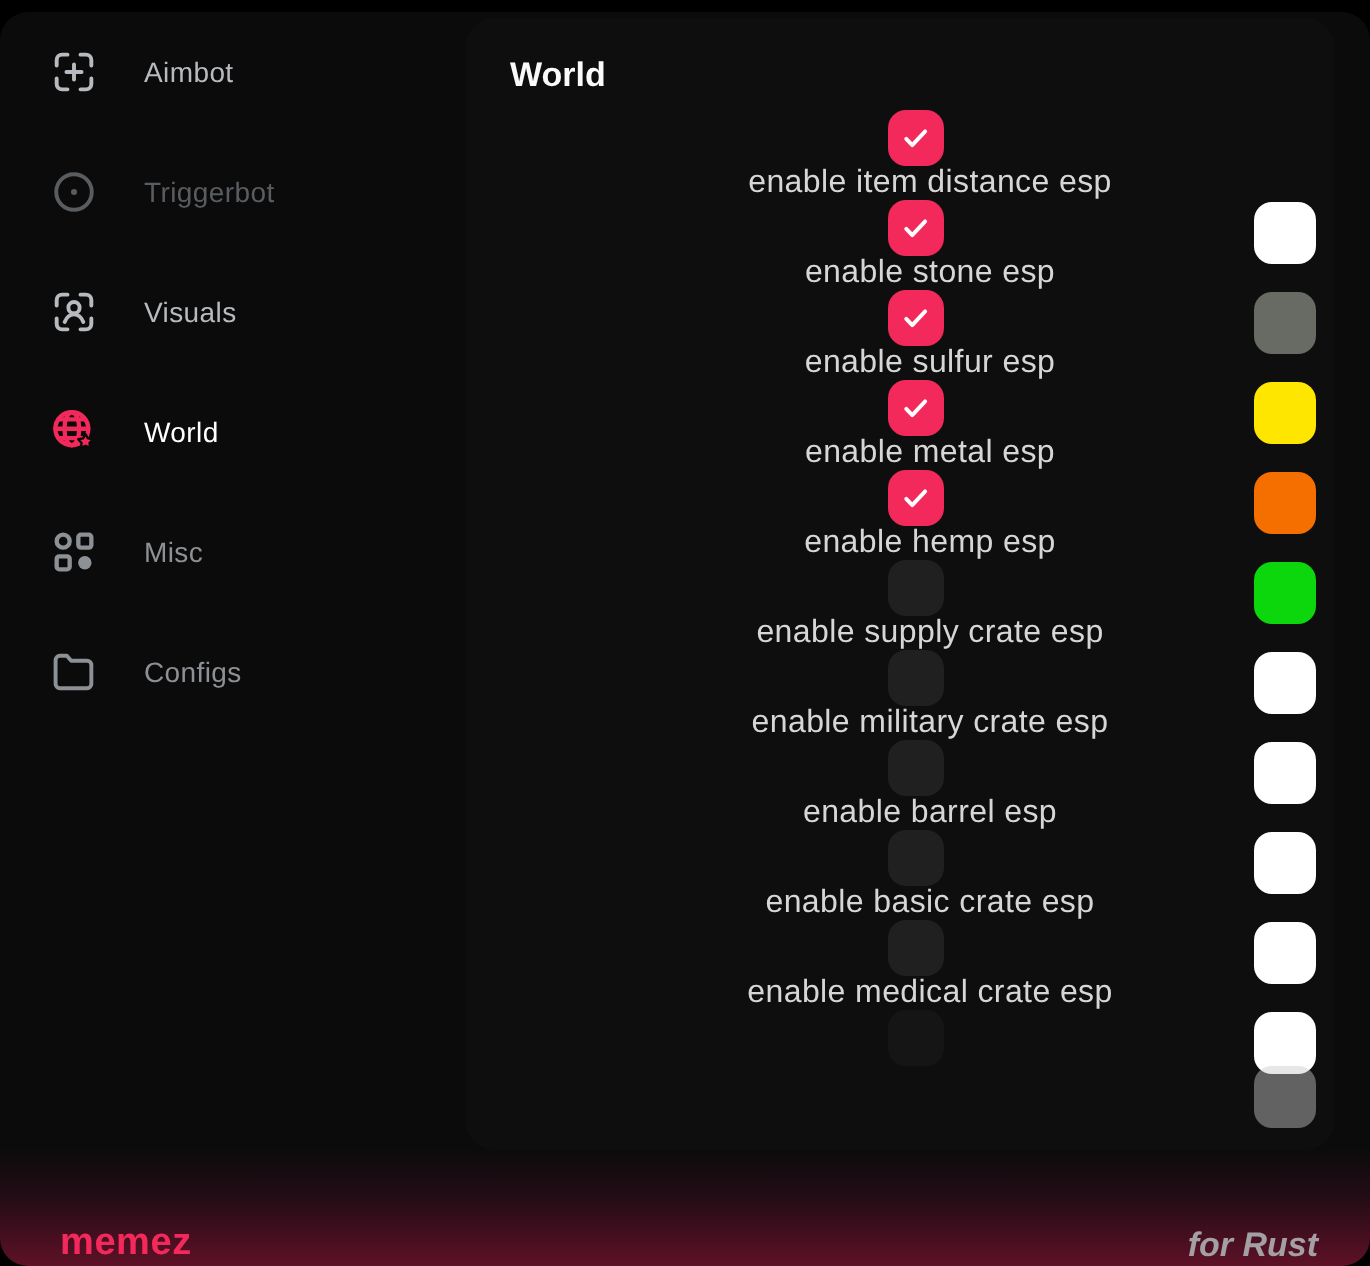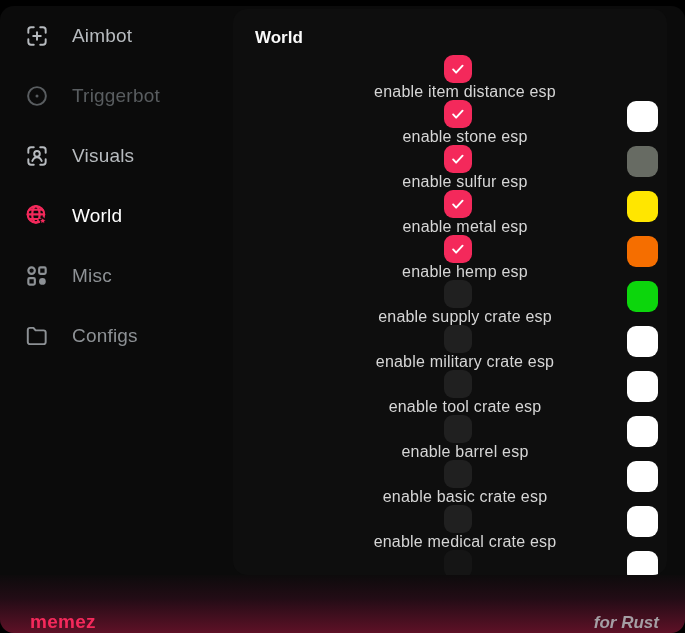--- a/index.html
+++ b/index.html
@@ -4,21 +4,21 @@
 <style>
   html,body{margin:0;padding:0;background:#000;width:685px;height:633px;overflow:hidden;
     font-family:"Liberation Sans","DejaVu Sans",sans-serif;-webkit-font-smoothing:antialiased;}
   .window{position:absolute;left:0;top:6px;width:685px;height:627px;background:#0b0b0b;
     border-radius:14px;overflow:hidden;}
   
   .sidebar{position:absolute;left:0;top:0;width:233px;padding-top:0;}
   .side-item{height:60px;display:flex;align-items:center;padding-left:24px;cursor:pointer;}
   .side-icon{width:26px;height:26px;flex:0 0 26px;display:flex;align-items:center;justify-content:center;}
   .side-icon svg{width:26px;height:26px;}
-  .side-label{margin-left:22px;font-size:19px;letter-spacing:.2px;}
+  .side-label{margin-left:22px;font-size:14px;letter-spacing:.2px;}
   .state-normal{color:#b7bbbf;}
   .state-dim{color:#595d60;}
   .state-mid{color:#8d9195;}
   .state-active .side-label{color:#ffffff;font-weight:500;}
   .state-active .side-icon{color:#f4295b;}
   
   .panel{position:absolute;left:233px;top:3px;width:434px;height:566px;box-sizing:border-box;
     background:#0e0e0e;border-radius:14px;padding:14px 5px 0 20px;overflow:hidden;}
   .panel-title{font-size:17px;font-weight:600;color:#fafafa;margin:4px 0 6px 2px;line-height:22px;}
   .rows{}
@@ -180,27 +180,20 @@
   </div>
 
   <div class="row">
     <span class="checkbox">
       
     </span>
     <span class="row-label">enable military crate esp</span>
     <span class="swatch" style="background: rgb(255, 255, 255);"></span>
   </div>
 
-  <div class="row">
-    <span class="checkbox">
-      
-    </span>
-    <span class="row-label">enable tool crate esp</span>
-    <span class="swatch" style="background: rgb(255, 255, 255);"></span>
-  </div>
 
   <div class="row">
     <span class="checkbox">
       
     </span>
     <span class="row-label">enable barrel esp</span>
     <span class="swatch" style="background: rgb(255, 255, 255);"></span>
   </div>
 
   <div class="row">

